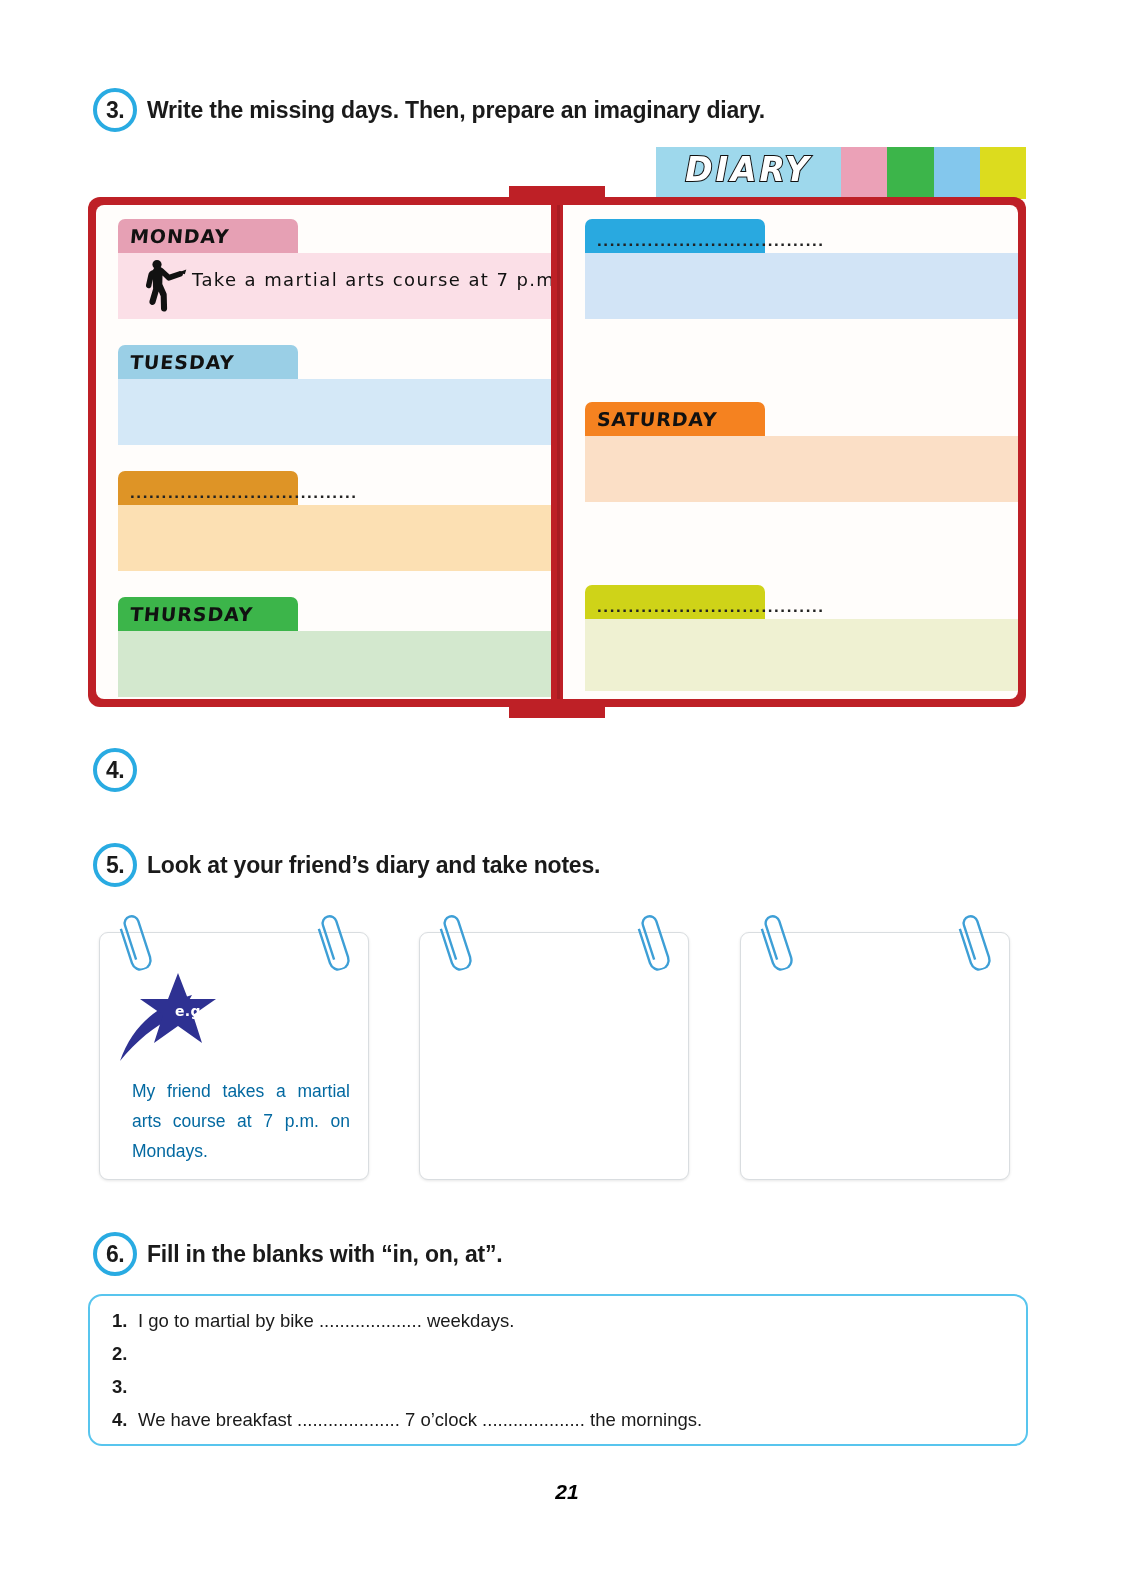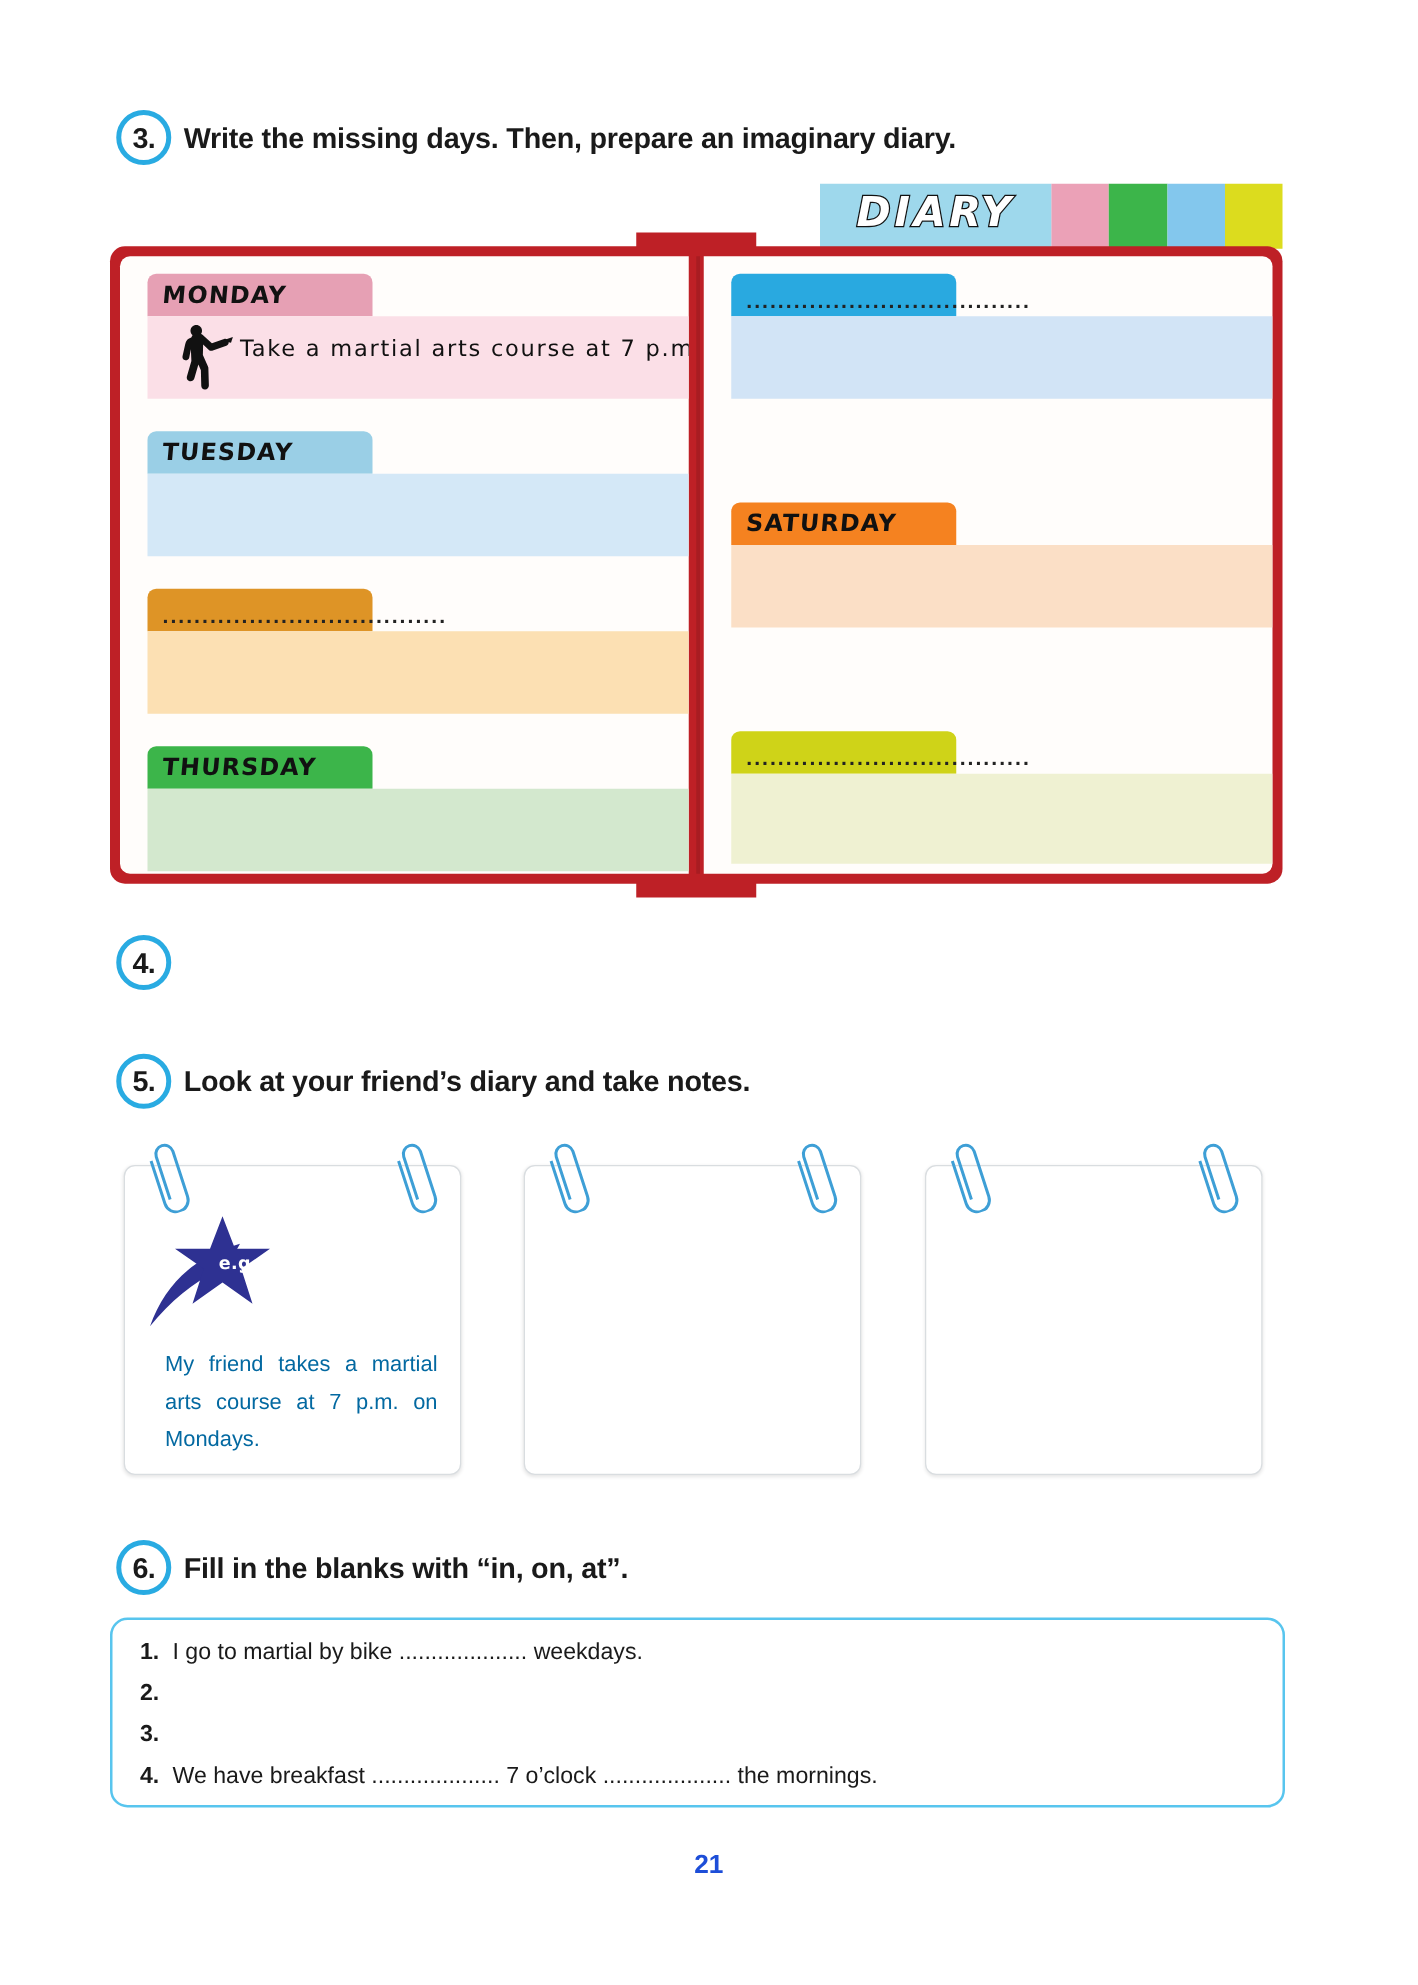--- a/index.html
+++ b/index.html
@@ -252,21 +252,22 @@
   }
   .q-num { font-weight: bold; min-width: 17px; }
 
   .page-no {
     position: absolute;
     left: 0; right: 0;
     top: 1480px;
     text-align: center;
     font-size: 21px;
     font-weight: bold;
-    color: #1d4ed8;
+    color: #000000;
+    font-style: italic;
   }
 </style>
 </head>
 <body>
 
 <div class="ex-head" style="left:93px; top:88px;">
   <div class="ex-num">3.</div>
   <div class="ex-title">Write the missing days. Then, prepare an imaginary diary.</div>
 </div>
 

